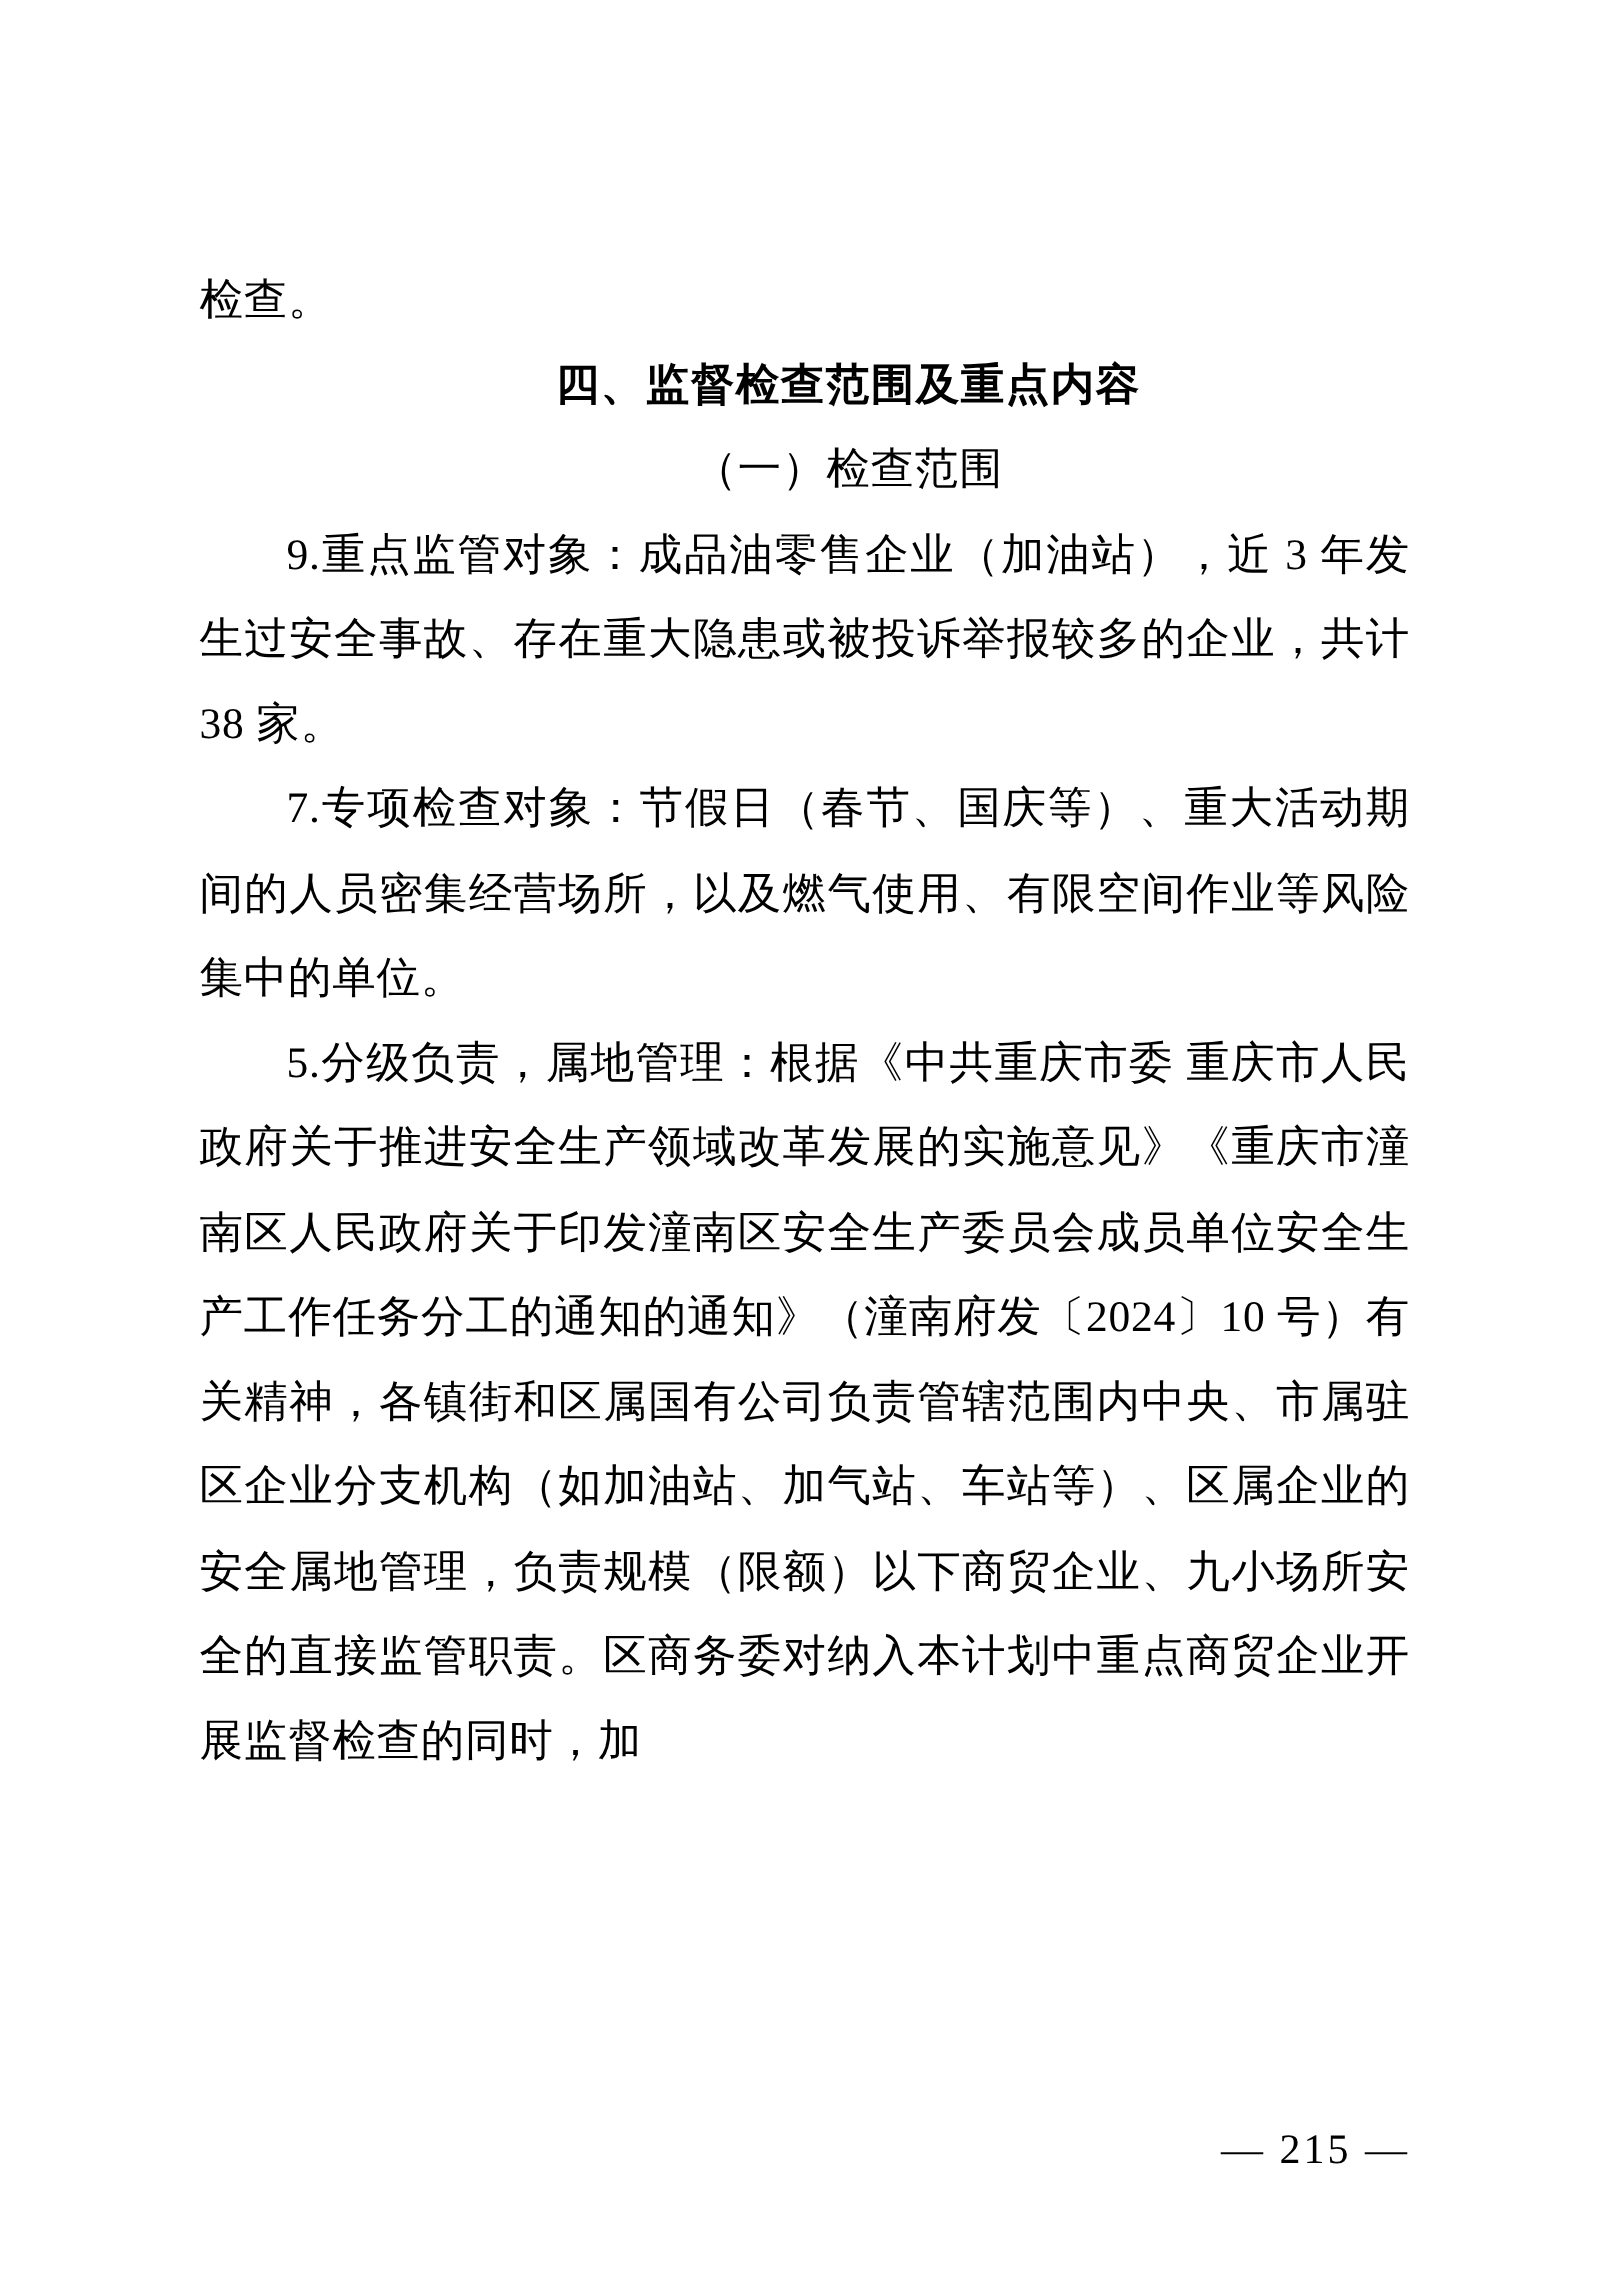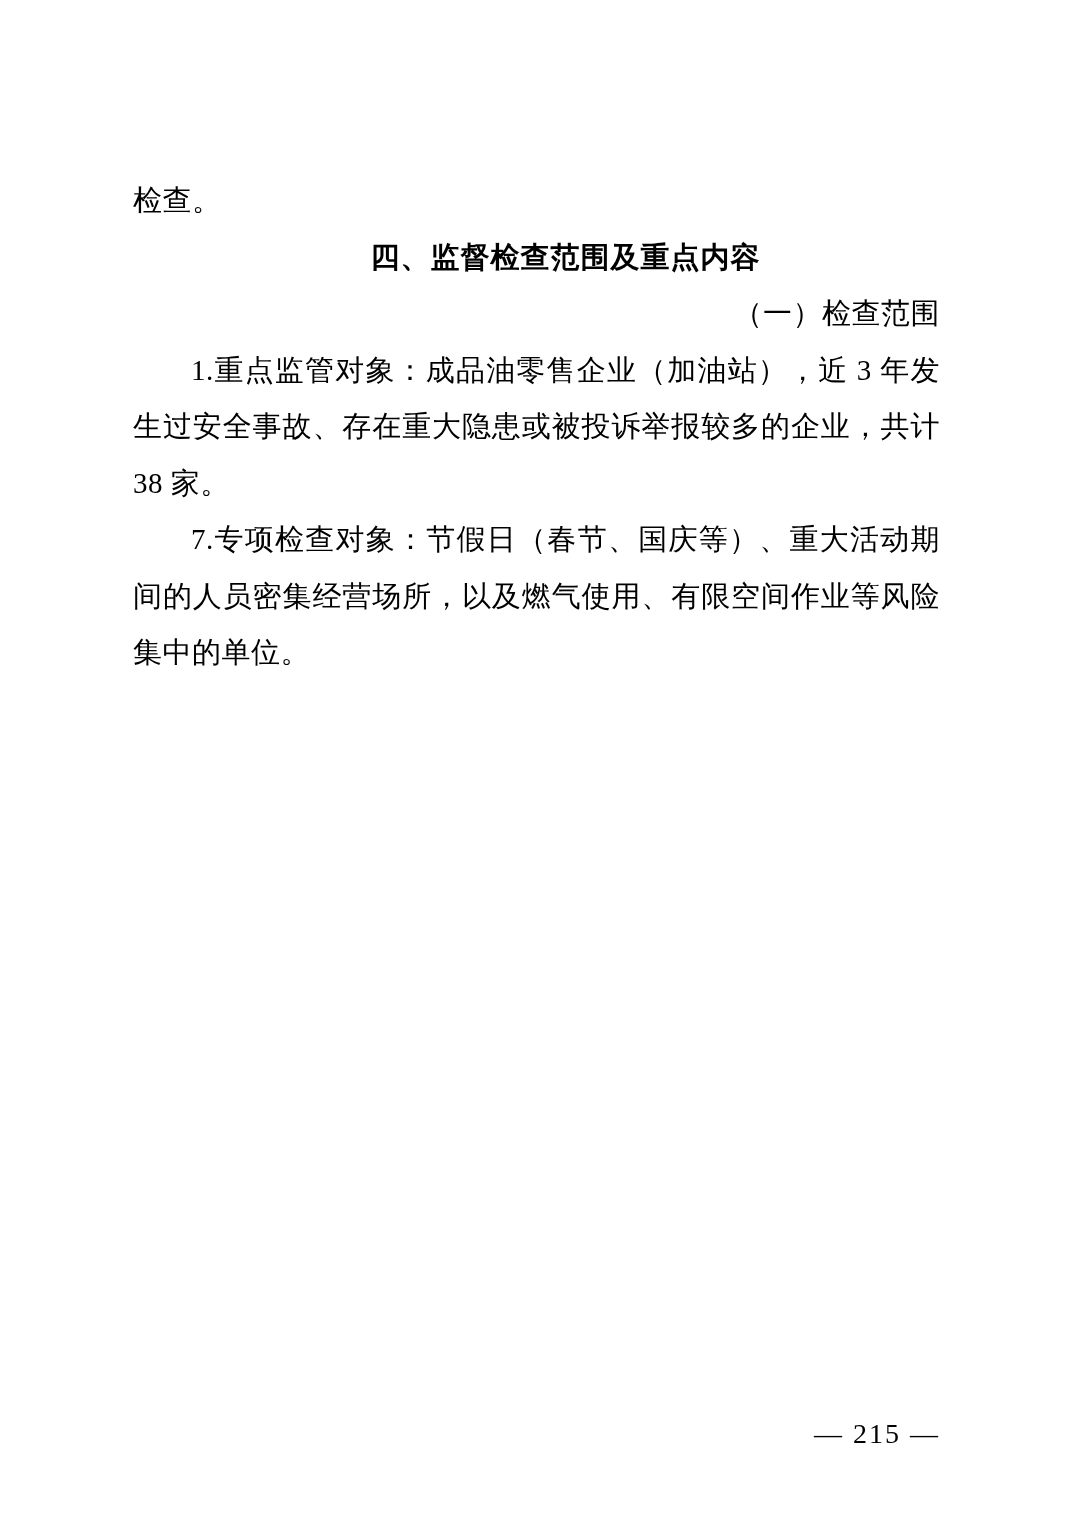--- a/index.html
+++ b/index.html
@@ -31,21 +31,21 @@
   .content p.sub-heading,
   .content p.heading {
     text-indent: 2em;
   }
   .content p.heading {
     font-weight: bold;
     text-align: center;
     letter-spacing: 1px;
   }
   .content p.sub-heading {
-    text-align: right;
+    text-align: center;
   }
   .content p.continuation {
     text-indent: 0;
     text-align: left;
   }
   .page-number {
     position: absolute;
     right: 134px;
     bottom: 72px;
     font-size: 28px;
@@ -55,17 +55,18 @@
   }
 </style>
 </head>
 <body>
 
 <div class="page">
   <div class="content">
     <p class="continuation">检查。</p>
     <p class="heading">四、监督检查范围及重点内容</p>
     <p class="sub-heading">（一）检查范围</p>
-    <p class="body-para">1.重点监管对象：成品油零售企业（加油站），近 3 年发生过安全事故、存在重大隐患或被投诉举报较多的企业，共计 38 家。</p>
+    <p class="body-para">9.重点监管对象：成品油零售企业（加油站），近 3 年发生过安全事故、存在重大隐患或被投诉举报较多的企业，共计 38 家。</p>
     <p class="body-para">7.专项检查对象：节假日（春节、国庆等）、重大活动期间的人员密集经营场所，以及燃气使用、有限空间作业等风险集中的单位。</p>
+    <p class="body-para">5.分级负责，属地管理：根据《中共重庆市委 重庆市人民政府关于推进安全生产领域改革发展的实施意见》《重庆市潼南区人民政府关于印发潼南区安全生产委员会成员单位安全生产工作任务分工的通知的通知》（潼南府发〔2024〕10 号）有关精神，各镇街和区属国有公司负责管辖范围内中央、市属驻区企业分支机构（如加油站、加气站、车站等）、区属企业的安全属地管理，负责规模（限额）以下商贸企业、九小场所安全的直接监管职责。区商务委对纳入本计划中重点商贸企业开展监督检查的同时，加</p>
   </div>
   <div class="page-number">— 215 —</div>
 </div>
 
 </body></html>

